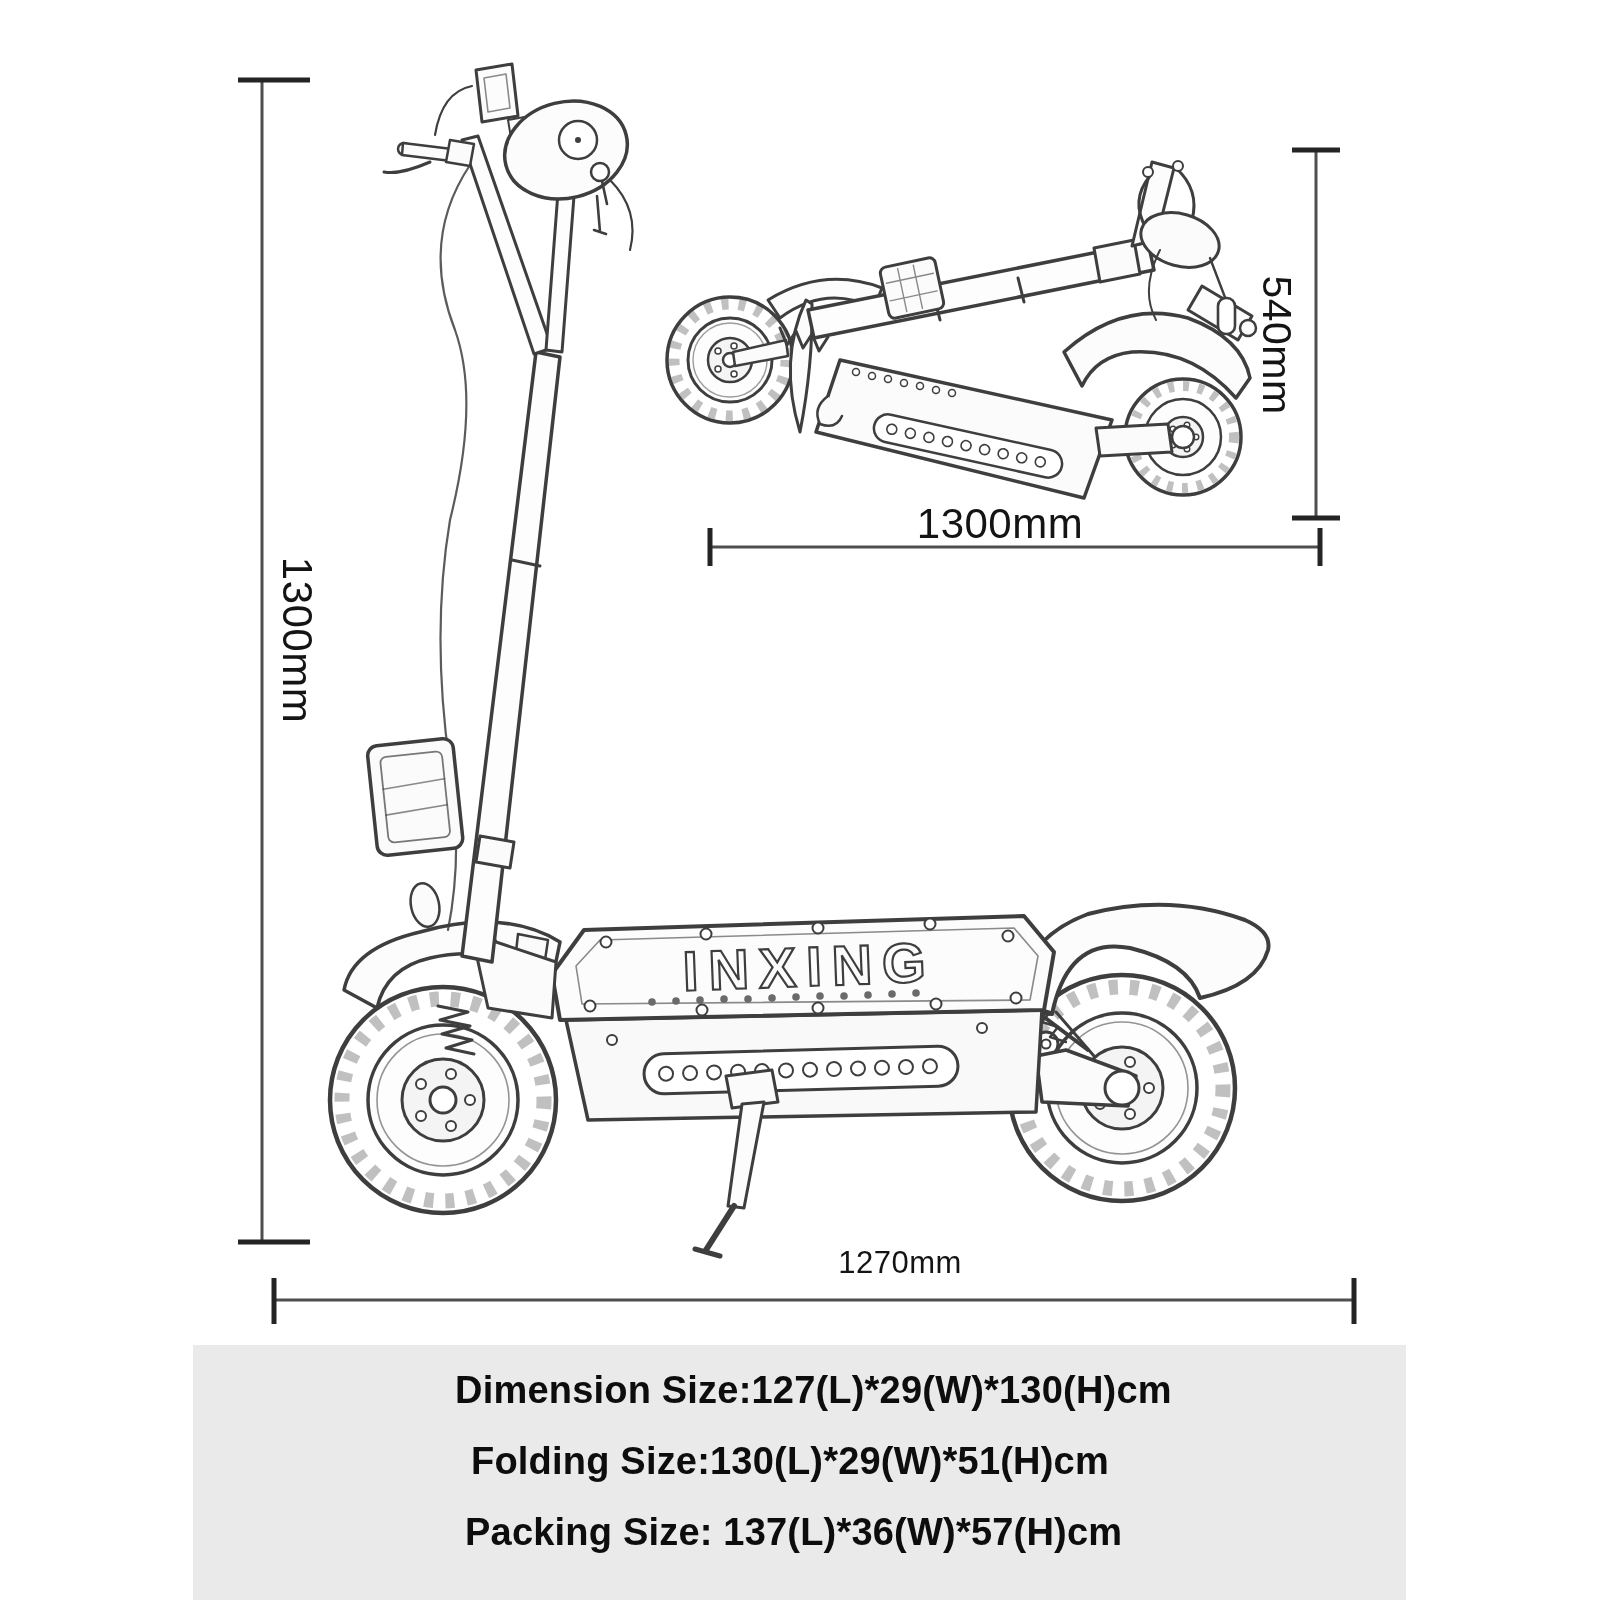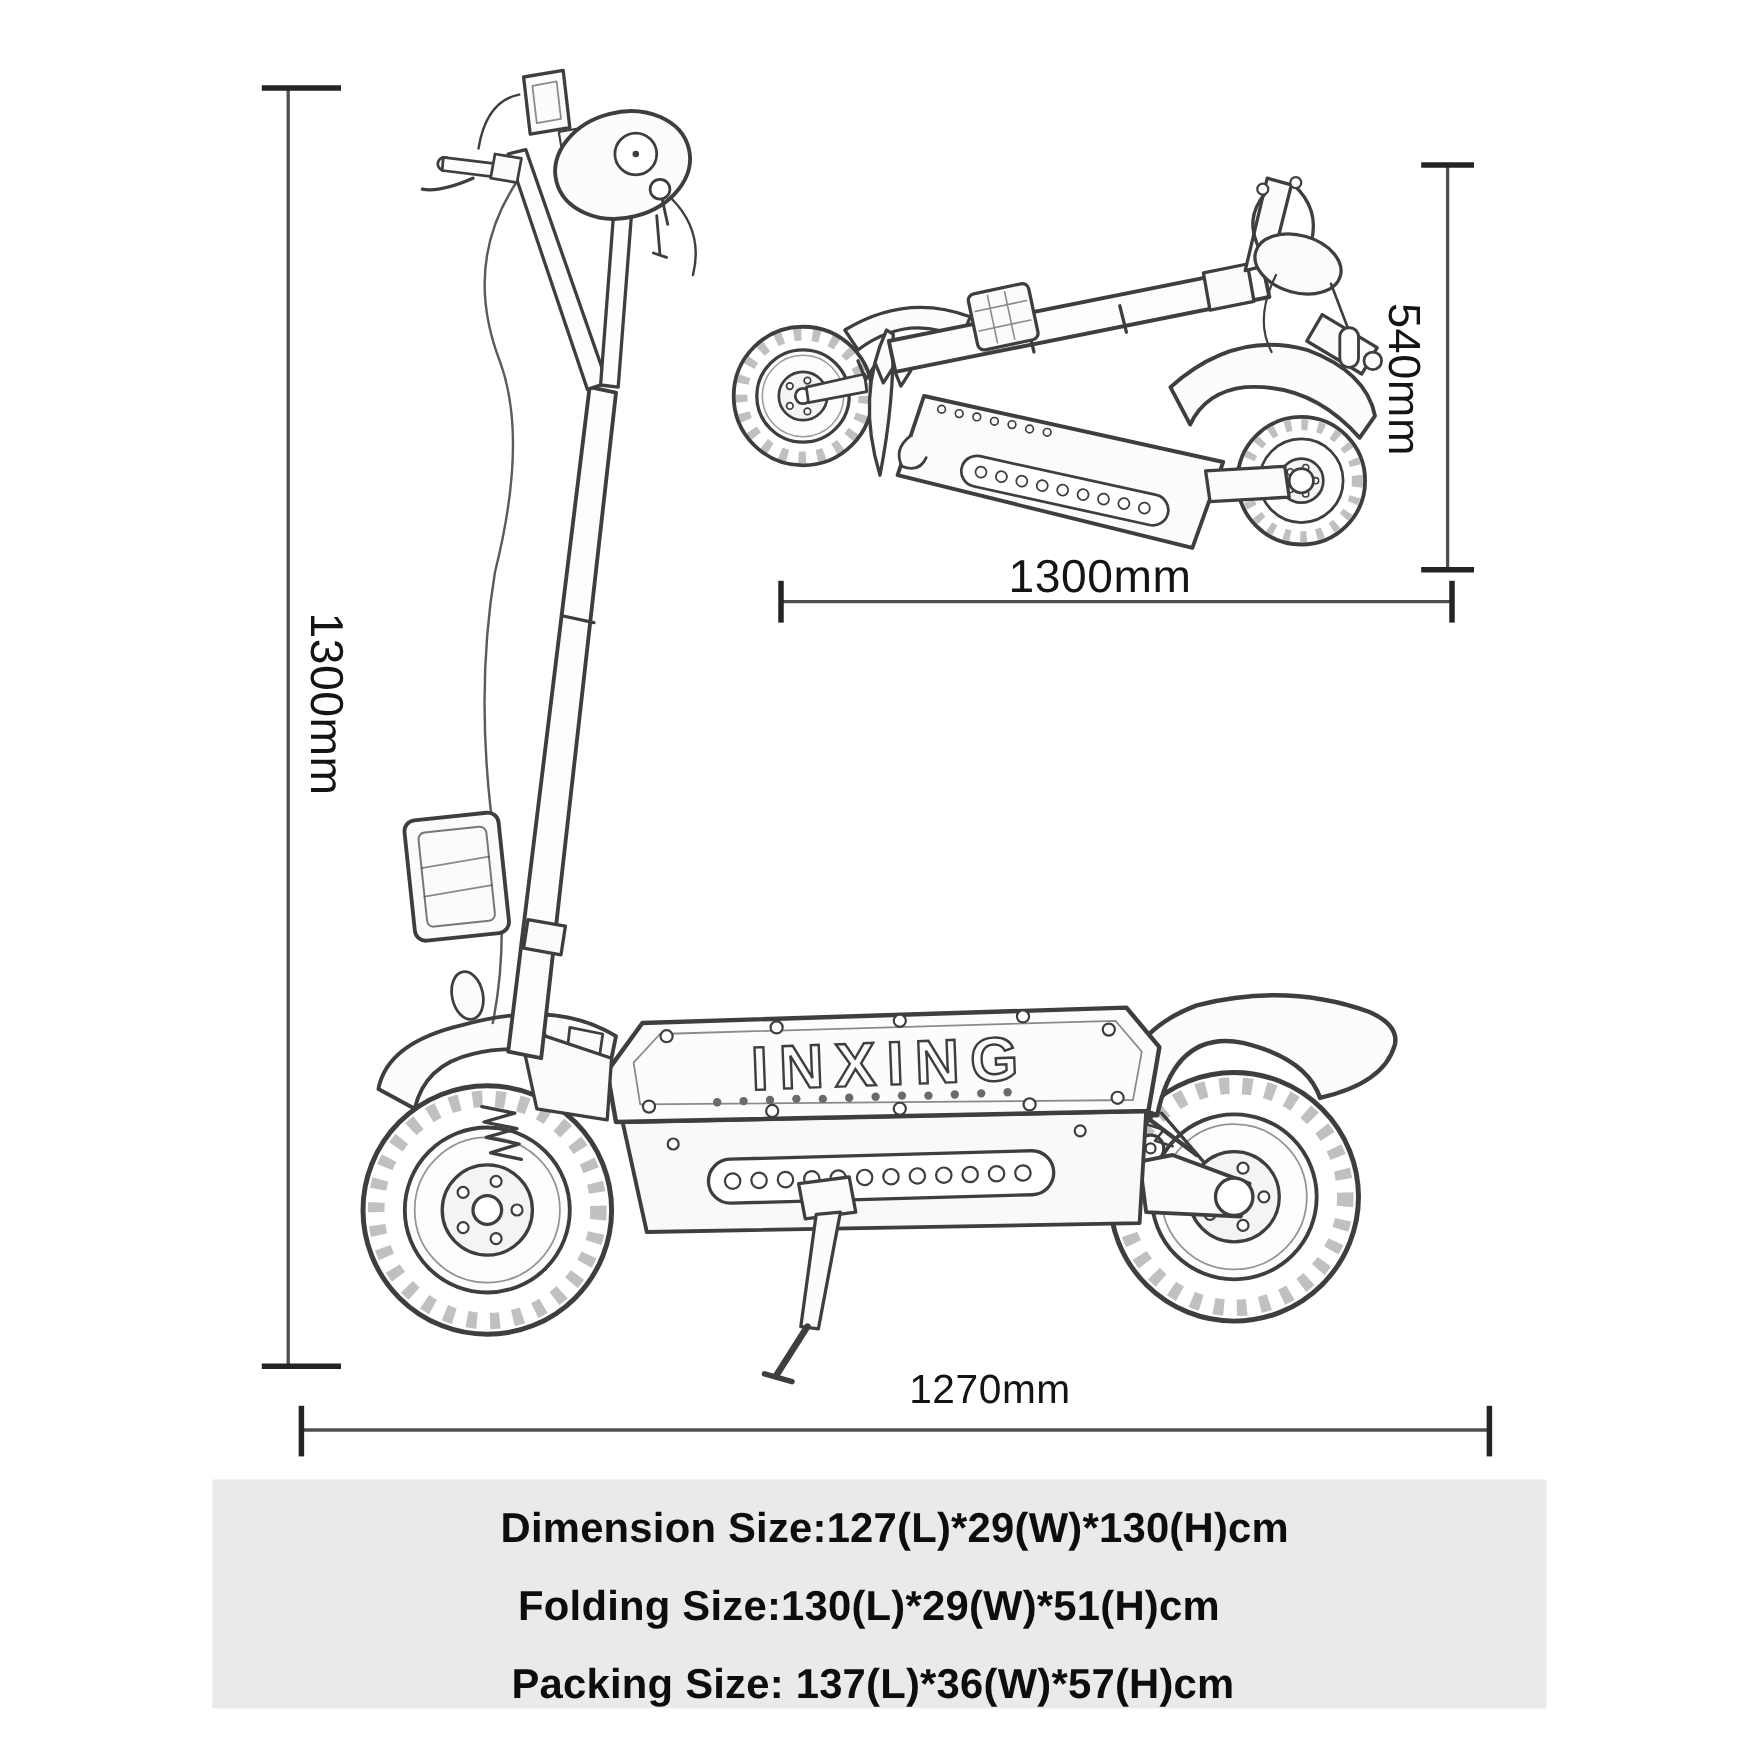--- a/index.html
+++ b/index.html
@@ -7,25 +7,25 @@
     position:relative;width:1600px;height:1600px;background:#ffffff;overflow:hidden;
     font-family:"Liberation Sans", sans-serif;color:#161616;
   }
   svg{position:absolute;left:0;top:0;}
   .dim-label{
     position:absolute;font-size:42px;font-weight:400;color:#141414;
     text-align:center;white-space:nowrap;letter-spacing:0.5px;line-height:50px;height:50px;
   }
   .dim-label.vertical{transform:rotate(90deg);}
   #dim-unfolded-height{left:187px;top:615px;width:220px;}
-  #dim-unfolded-length{left:740px;top:1238px;width:320px;font-size:37px;}
+  #dim-unfolded-length{left:740px;top:1238px;width:320px;font-size:31px;}
   #dim-folded-height{left:1172px;top:320px;width:210px;font-size:41px;}
   #dim-folded-length{left:845px;top:499px;width:310px;}
   .info-panel{
-    position:absolute;left:193px;top:1345px;width:1213px;height:208px;
+    position:absolute;left:193px;top:1345px;width:1213px;height:255px;
     background:#eaeaea;
   }
   .info-line{
     position:absolute;left:262px;font-size:38px;font-weight:700;color:#0d0d0d;
     white-space:nowrap;line-height:46px;letter-spacing:0.2px;
   }
   .info-line.l1{top:22px;}
   .info-line.l2{top:93px;margin-left:16px;}
   .info-line.l3{top:164px;margin-left:10px;}
   .sk{stroke:#3e3e3e;stroke-linejoin:round;stroke-linecap:round;}

